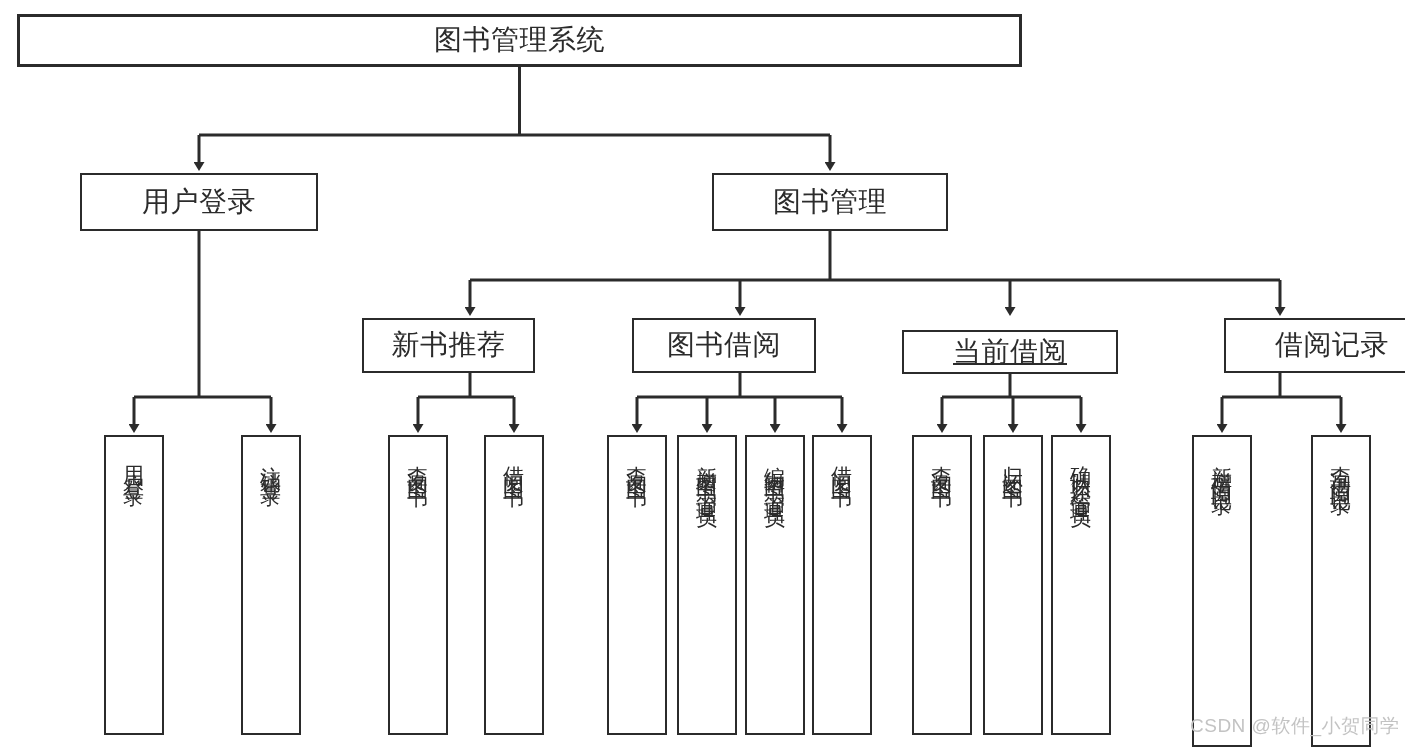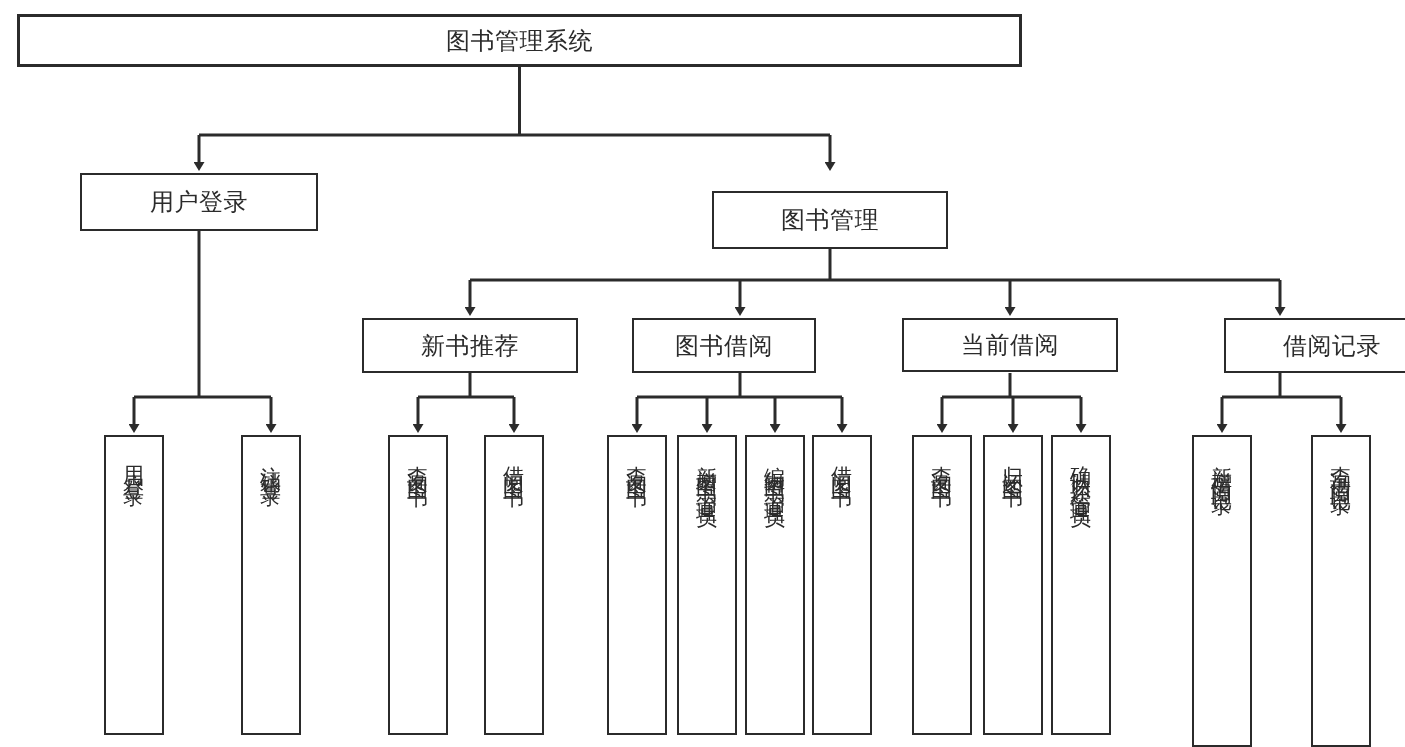--- a/index.html
+++ b/index.html
@@ -34,21 +34,21 @@
     border: 2.5px solid #2b2b2b;
     display: flex;
     align-items: center;
     justify-content: center;
     color: #2b2b2b;
   }
   .node.root {
     border-width: 3px;
   }
   .node-label {
-    font-size: 24px;
+    font-size: 28px;
     letter-spacing: 0.5px;
     line-height: 1.15;
     white-space: nowrap;
     color: #2b2b2b;
   }
   .node.leaf {
     align-items: flex-start;
     justify-content: center;
     padding-top: 12px;
   }
@@ -120,30 +120,30 @@
       </g>
   </svg>
 
   <div id="nodes-layer">
       <div class="node root tall" style="left: 17px; top: 14px; width: 1005px; height: 53px;">
         <span class="node-label">图书管理系统</span>
       </div>
       <div class="node" style="left: 80px; top: 173px; width: 238px; height: 58px;">
         <span class="node-label">用户登录</span>
       </div>
-      <div class="node" style="left: 712px; top: 173px; width: 236px; height: 58px; margin-top: 18px;">
+      <div class="node" style="left: 712px; top: 173px; width: 236px; height: 58px;">
         <span class="node-label">图书管理</span>
       </div>
-      <div class="node" style="left: 362px; top: 318px; width: 216px; height: 55px;">
+      <div class="node" style="left: 362px; top: 318px; width: 173px; height: 55px;">
         <span class="node-label">新书推荐</span>
       </div>
       <div class="node" style="left: 632px; top: 318px; width: 184px; height: 55px;">
         <span class="node-label">图书借阅</span>
       </div>
-      <div class="node" style="left: 902px; top: 318px; width: 216px; height: 54px;">
+      <div class="node" style="left: 902px; top: 330px; width: 216px; height: 44px; text-decoration: underline;">
         <span class="node-label">当前借阅</span>
       </div>
       <div class="node" style="left: 1224px; top: 318px; width: 216px; height: 55px;">
         <span class="node-label">借阅记录</span>
       </div>
       <div class="node leaf" style="left: 104px; top: 435px; width: 60px; height: 300px;">
         <span class="node-label">用户登录</span>
       </div>
       <div class="node leaf" style="left: 241px; top: 435px; width: 60px; height: 300px;">
         <span class="node-label">注销登录</span>
@@ -176,14 +176,15 @@
         <span class="node-label">确认归还（管理员）</span>
       </div>
       <div class="node leaf tall" style="left: 1192px; top: 435px; width: 60px; height: 312px;">
         <span class="node-label">新增借阅记录</span>
       </div>
       <div class="node leaf tall" style="left: 1311px; top: 435px; width: 60px; height: 312px;">
         <span class="node-label">查询借阅记录</span>
       </div>
     </div>
 
+  <div id="watermark" style="left:1190px; top:713px;">CSDN @软件_小贺同学</div>
 
 </div>
 
 </body></html>

